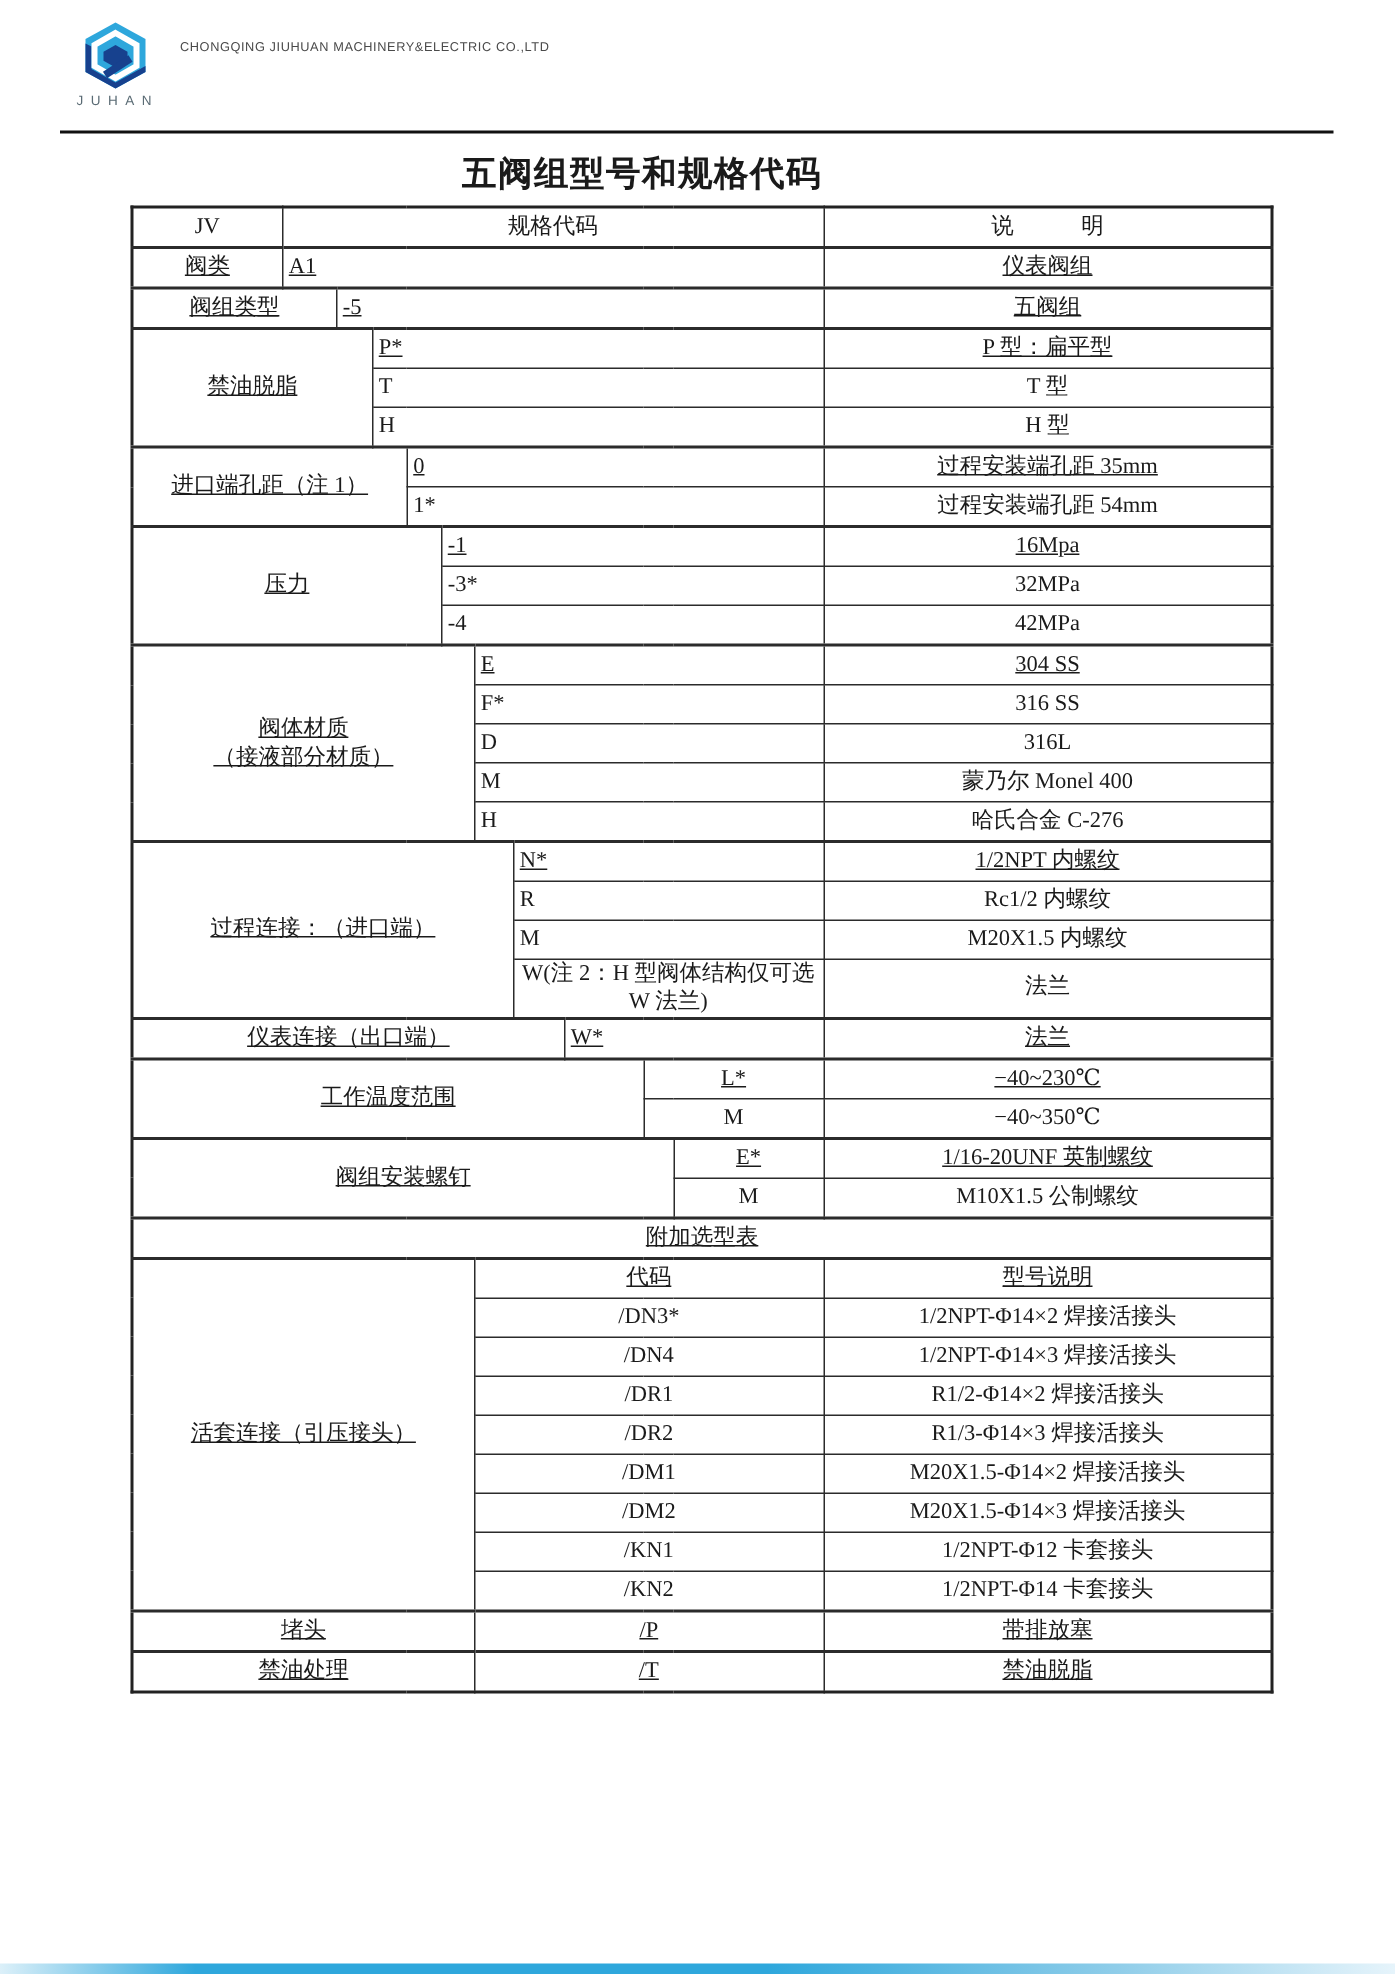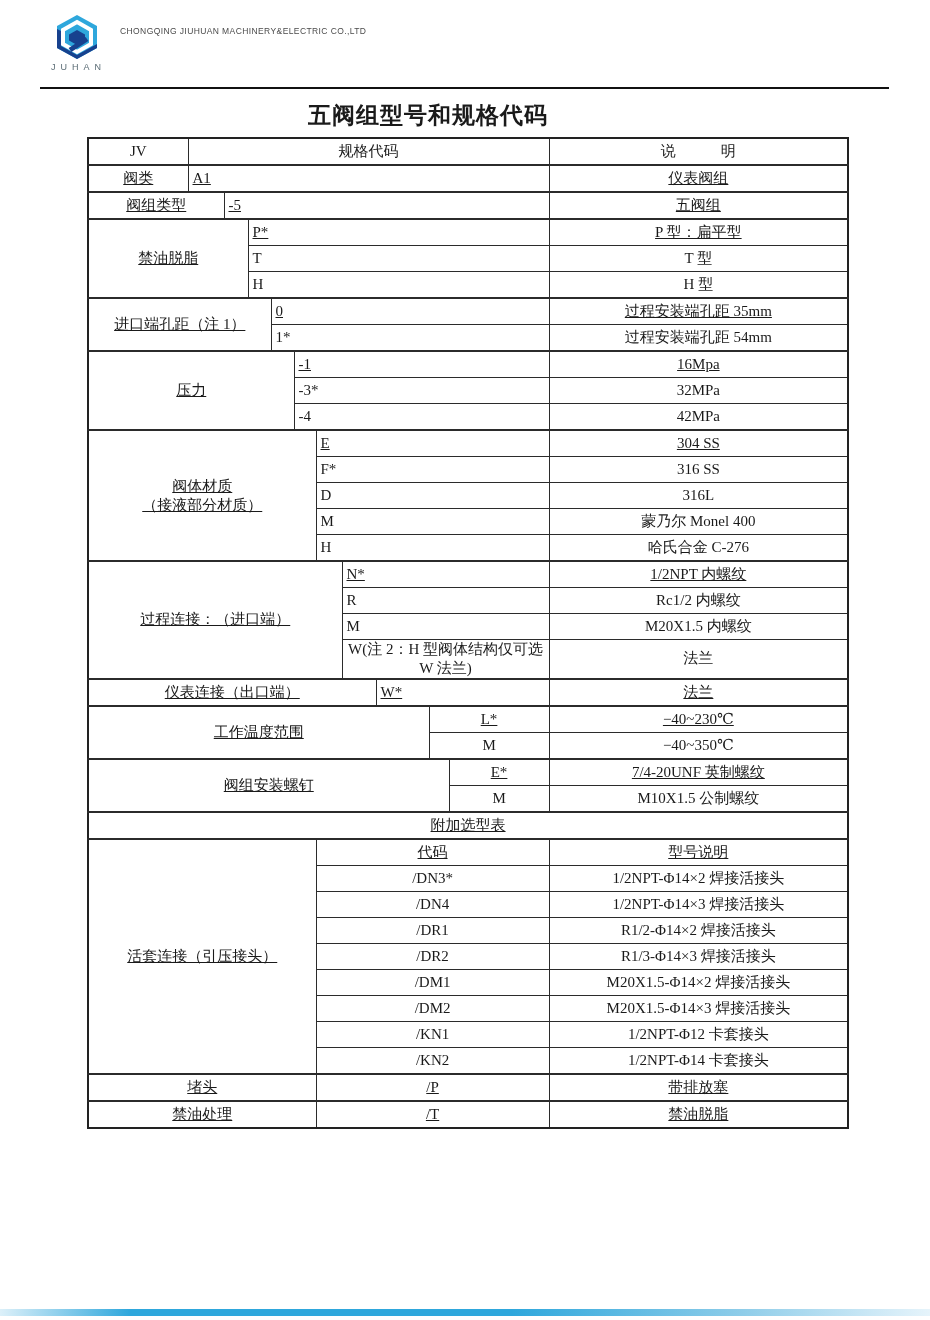--- a/index.html
+++ b/index.html
@@ -186,21 +186,21 @@
     <td class="c">−40~230℃</td>
   </tr>
   <tr>
     <td class="c" colspan="2">M</td>
     <td class="c">−40~350℃</td>
   </tr>
 
   <tr class="sec">
     <td class="c" colspan="10" rowspan="2">阀组安装螺钉</td>
     <td class="c">E*</td>
-    <td class="c">7/4-20UNF 英制螺纹</td>
+    <td class="c">1/16-20UNF 英制螺纹</td>
   </tr>
   <tr>
     <td class="c">M</td>
     <td class="c">M10X1.5 公制螺纹</td>
   </tr>
 
   <tr class="sec">
     <td class="c ad" colspan="12">附加选型表</td>
   </tr>
 

